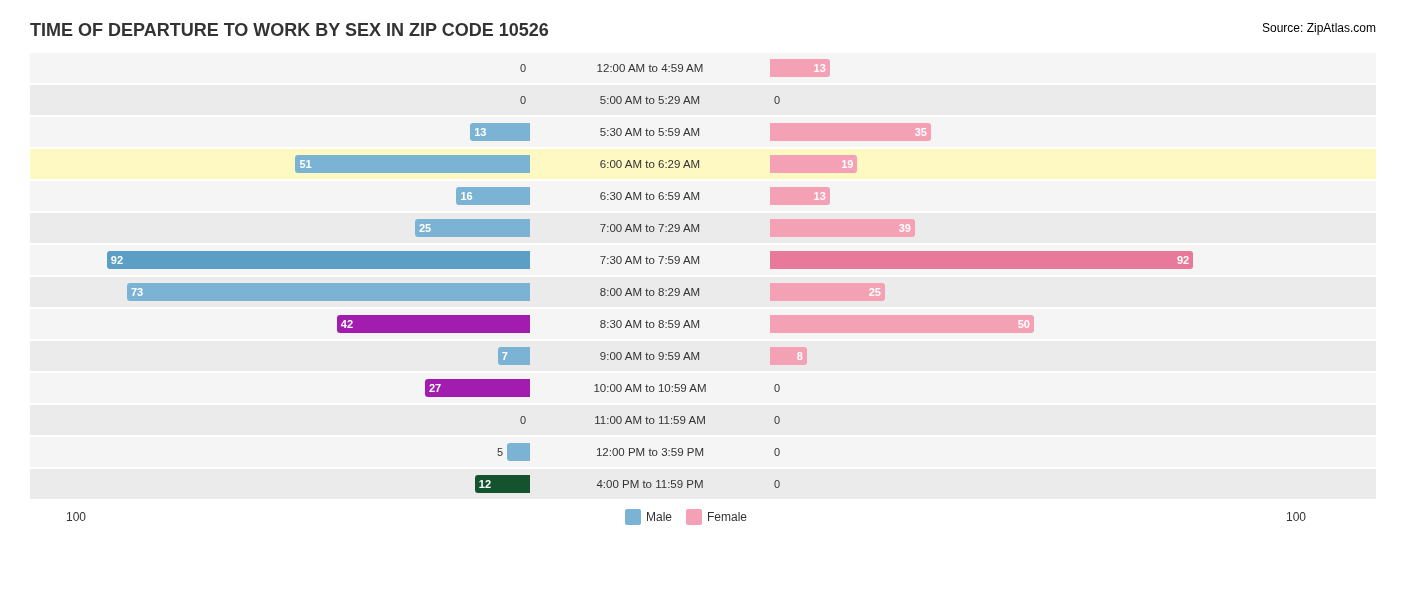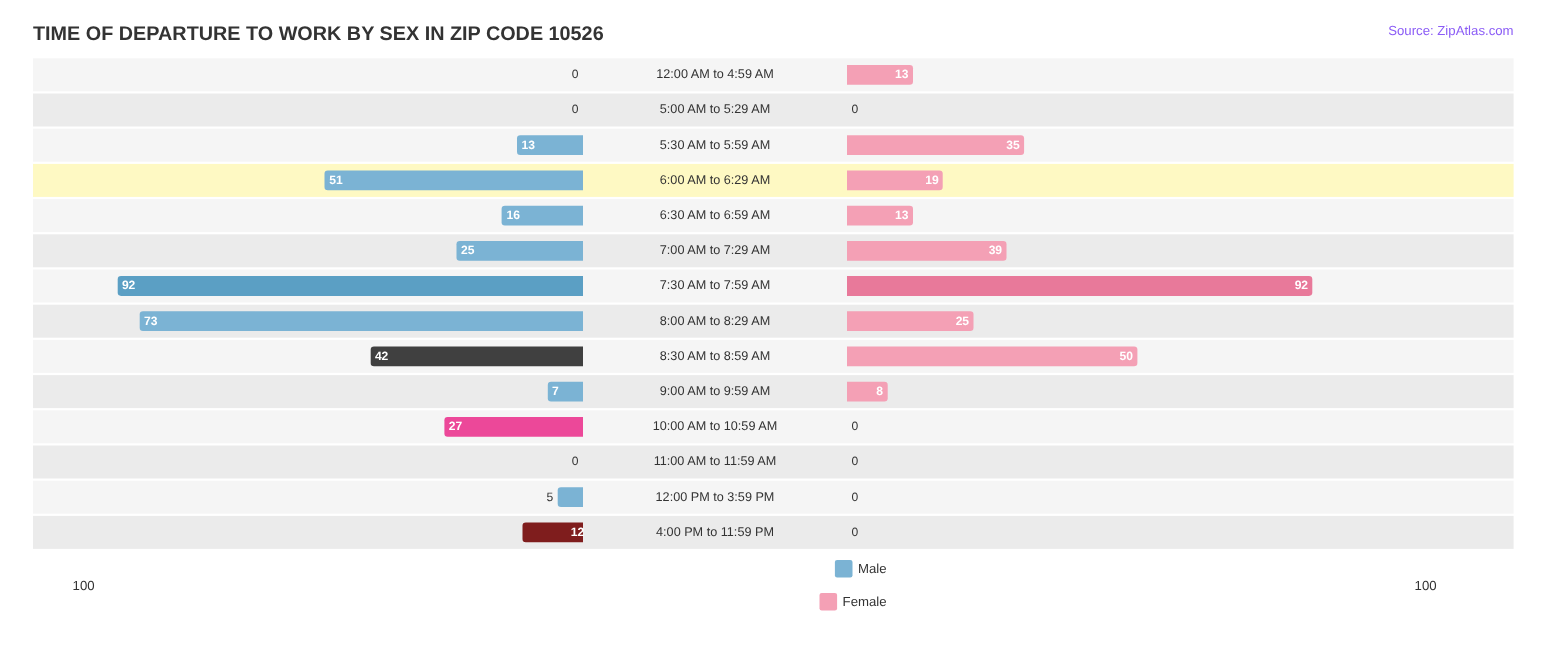--- a/index.html
+++ b/index.html
@@ -14,21 +14,21 @@
       width: 100%;
     }
     .chart-title {
       font-size: 18px;
       font-weight: bold;
       color: #333;
       margin-bottom: 4px;
     }
     .chart-source {
       font-size: 12px;
-      color: #8b5cf6;
+      color: #000000;
       text-align: right;
       margin-bottom: 10px;
     }
 
     
     .chart-body {
       display: flex;
       flex-direction: column;
       width: 100%;
       position: relative;
@@ -127,25 +127,24 @@
     }
     .footer-left {
       width: 500px;
       font-size: 12px;
       color: #333;
       flex-shrink: 0;
     }
     .footer-center {
       width: 240px;
       display: flex;
-      align-items: flex-end;
+      align-items: center;
       justify-content: center;
       gap: 14px;
       flex-shrink: 0;
-      flex-direction: column;
     }
     .footer-right {
       width: 500px;
       font-size: 12px;
       color: #333;
       flex-shrink: 0;
       text-align: right;
     }
     .legend-item {
       display: flex;
@@ -264,21 +263,21 @@
         </div>
         <div class="center-label">8:00 AM to 8:29 AM</div>
         <div class="right-half">
           <div class="female-bar" style="width: 115px; background: rgb(244, 160, 181);">
             <span class="female-value-inside">25</span>
           </div>
         </div>
       </div>
       <div class="data-row" style="background: rgb(245, 245, 245);">
         <div class="left-half">
-          <div class="male-bar" style="width: 193.2px; background: #404040;">
+          <div class="male-bar" style="width: 193.2px; background: #a21caf;">
             <span class="male-value-inside">42</span>
           </div>
         </div>
         <div class="center-label">8:30 AM to 8:59 AM</div>
         <div class="right-half">
           <div class="female-bar" style="width: 264px; background: rgb(244, 160, 181);">
             <span class="female-value-inside">50</span>
           </div>
         </div>
       </div>
@@ -290,21 +289,21 @@
         </div>
         <div class="center-label">9:00 AM to 9:59 AM</div>
         <div class="right-half">
           <div class="female-bar" style="width: 36.8px; background: rgb(244, 160, 181);">
             <span class="female-value-inside">8</span>
           </div>
         </div>
       </div>
       <div class="data-row" style="background: rgb(245, 245, 245);">
         <div class="left-half">
-          <div class="male-bar" style="width: 126px; background: #ec4899;">
+          <div class="male-bar" style="width: 105px; background: #a21caf;">
             <span class="male-value-inside">27</span>
           </div>
         </div>
         <div class="center-label">10:00 AM to 10:59 AM</div>
         <div class="right-half">
           <span class="female-value">0</span>
         </div>
       </div>
       <div class="data-row" style="background: rgb(235, 235, 235);">
         <div class="left-half">
@@ -320,21 +319,21 @@
           <span class="male-value">5</span>
           <div class="male-bar" style="width: 23px; background: rgb(123, 179, 212);"></div>
         </div>
         <div class="center-label">12:00 PM to 3:59 PM</div>
         <div class="right-half">
           <span class="female-value">0</span>
         </div>
       </div>
       <div class="data-row" style="background: rgb(235, 235, 235);">
         <div class="left-half">
-          <div class="male-bar" style="width: 55.2px; background: #7f1d1d; padding-left: 40px;">
+          <div class="male-bar" style="width: 55.2px; background: #14532d;">
             <span class="male-value-inside">12</span>
           </div>
         </div>
         <div class="center-label">4:00 PM to 11:59 PM</div>
         <div class="right-half">
           <span class="female-value">0</span>
         </div>
       </div>
     </div>
 

